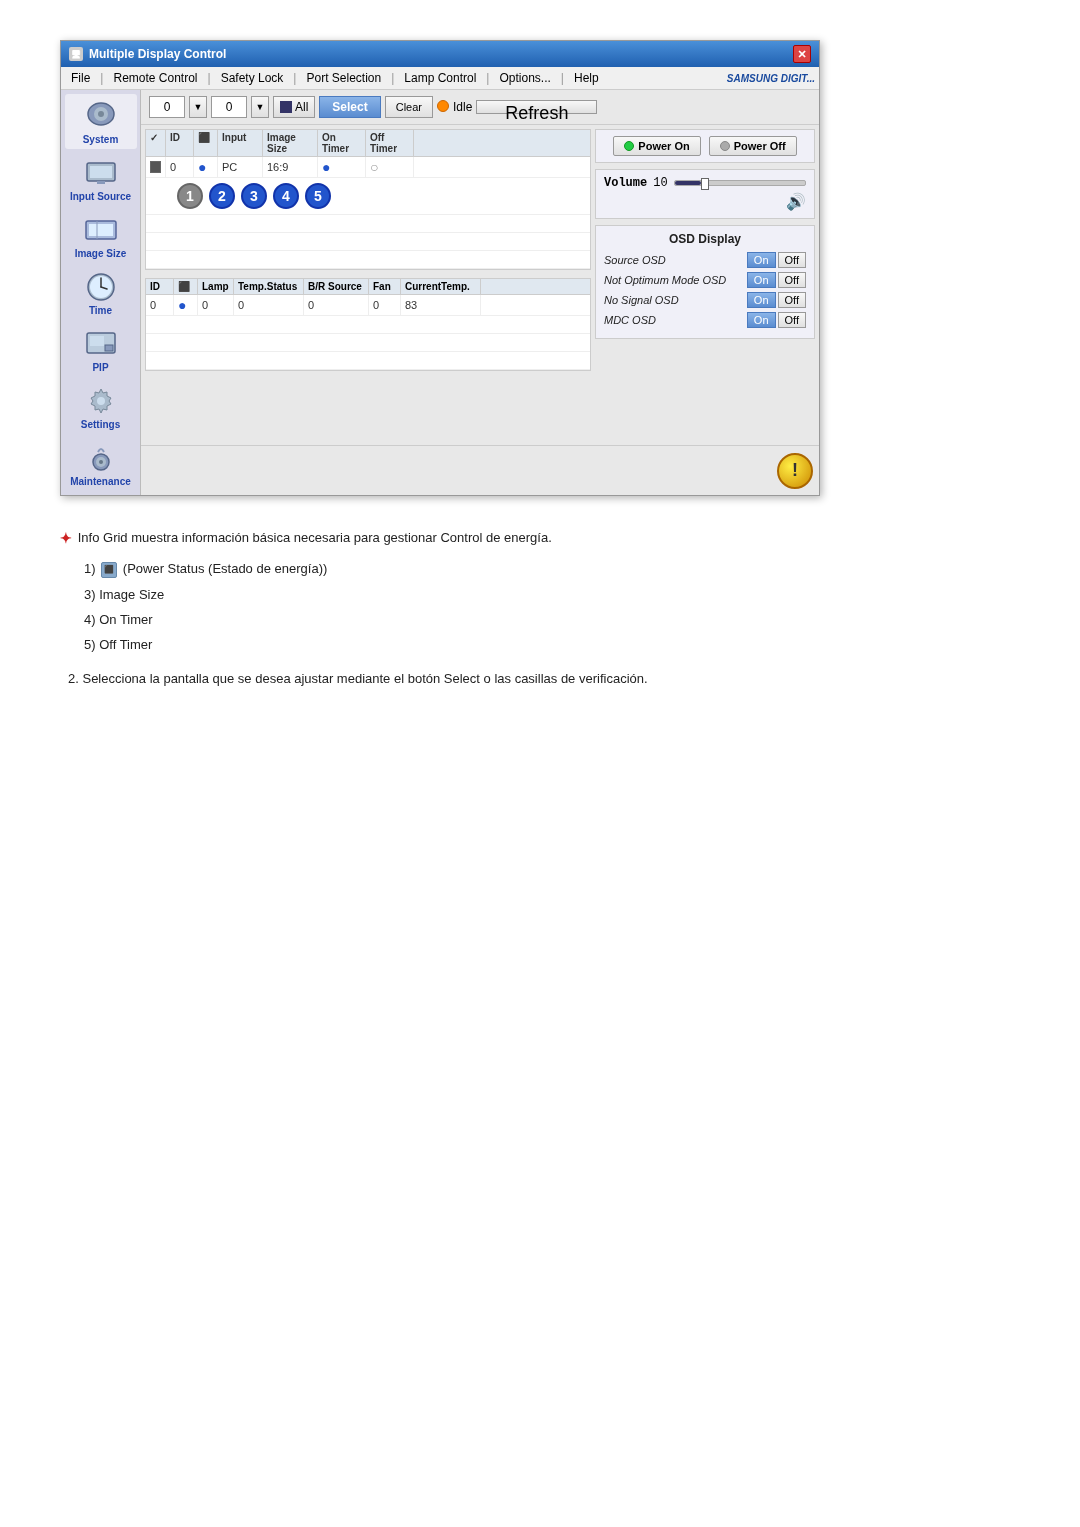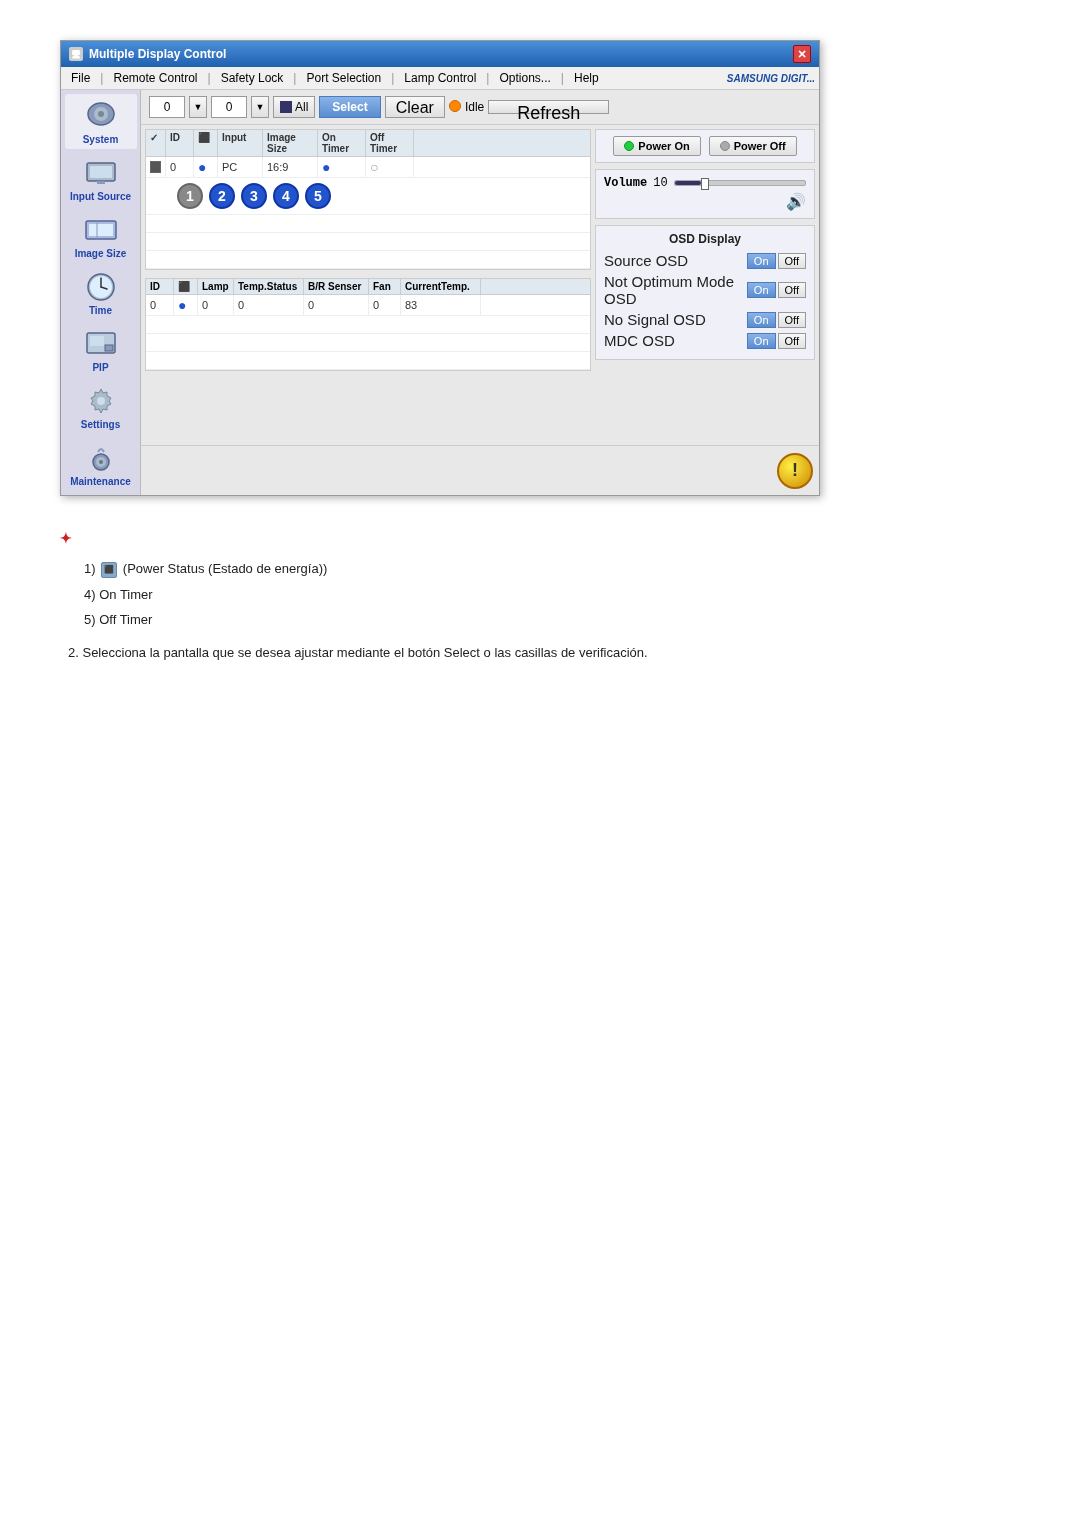--- a/index.html
+++ b/index.html
@@ -190,21 +190,21 @@
       color: #fff;
       font-size: 12px;
       font-weight: bold;
       padding: 2px 12px;
       height: 22px;
       cursor: pointer;
     }
     .btn-clear {
       background: linear-gradient(to bottom, #f8f8f8, #e0e0e0);
       border: 1px solid #999;
-      font-size: 16px;
+      font-size: 11px;
       padding: 2px 10px;
       height: 22px;
       cursor: pointer;
     }
     .idle-indicator {
       display: flex;
       align-items: flex-start;
       gap: 4px;
       font-size: 12px;
     }
@@ -428,22 +428,23 @@
       margin-bottom: 6px;
       color: #222;
     }
     .osd-row {
       display: flex;
       align-items: center;
       justify-content: space-between;
       margin-bottom: 4px;
     }
     .osd-label {
-      font-size: 15px;
+      font-size: 11px;
       color: #222;
+      font-style: italic;
     }
     .osd-buttons {
       display: flex;
       gap: 2px;
     }
     .osd-btn {
       padding: 1px 6px;
       font-size: 11px;
       border: 1px solid #999;
       cursor: pointer;
@@ -699,21 +700,21 @@
               <div class="grid-row" style="height:18px;"></div>
               <div class="grid-row" style="height:18px;"></div>
             </div>
 
             <div class="lamp-grid">
               <div class="lamp-header">
                 <div class="lamp-header-cell col-lamp-id">ID</div>
                 <div class="lamp-header-cell col-lamp-pwr">⬛</div>
                 <div class="lamp-header-cell col-lamp">Lamp</div>
                 <div class="lamp-header-cell col-temp">Temp.Status</div>
-                <div class="lamp-header-cell col-br">B/R Senser</div>
+                <div class="lamp-header-cell col-br">B/R Source</div>
                 <div class="lamp-header-cell col-fan">Fan</div>
                 <div class="lamp-header-cell col-curtemp">CurrentTemp.</div>
               </div>
 
               <div class="grid-row">
                 <div class="grid-cell col-lamp-id">0</div>
                 <div class="grid-cell col-lamp-pwr" style="color:#2255cc; font-size:14px;">●</div>
                 <div class="grid-cell col-lamp">0</div>
                 <div class="grid-cell col-temp">0</div>
                 <div class="grid-cell col-br">0</div>
@@ -798,27 +799,32 @@
         </div>
 
       </div>
     </div>
   </div>
 
   <div class="notes-section">
 
     <div class="star-item">
       <span class="star-icon">✦</span>
+      <span>Info Grid muestra información básica necesaria para gestionar Control de energía.</span>
     </div>
 
     <ul class="notes-list">
       <li>
         <span>1) </span>
         <span class="power-status-icon">⬛</span>
         <span>(Power Status (Estado de energía))</span>
+      </li>
+      <li>
+        <span>3) </span>
+        <span>Image Size</span>
       </li>
       <li>
         <span>4) </span>
         <span>On Timer</span>
       </li>
       <li>
         <span>5) </span>
         <span>Off Timer</span>
       </li>
     </ul>

